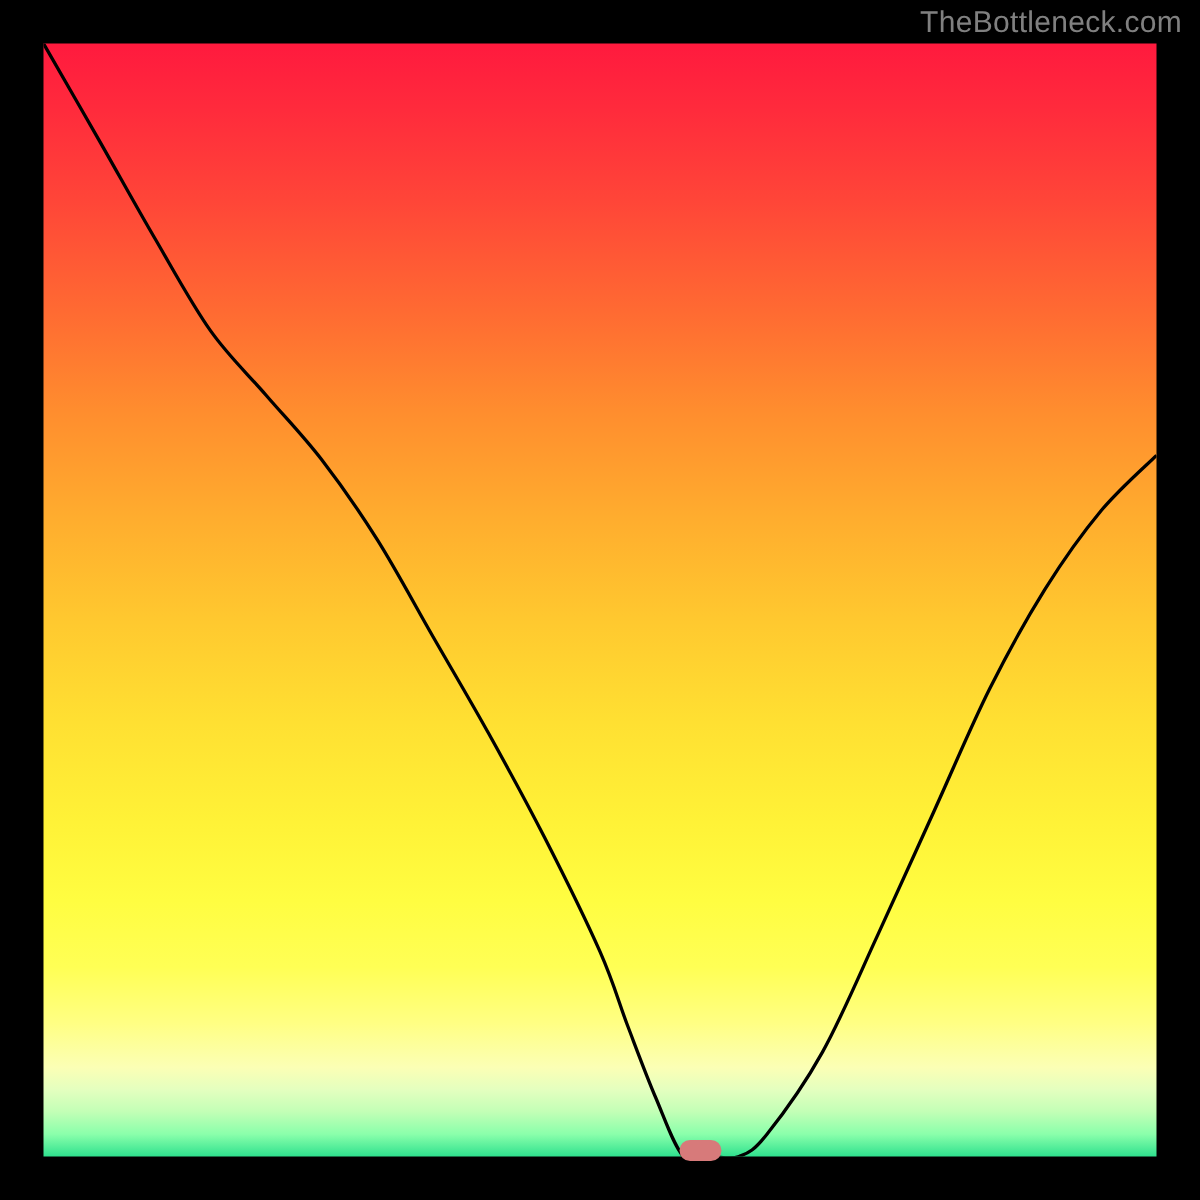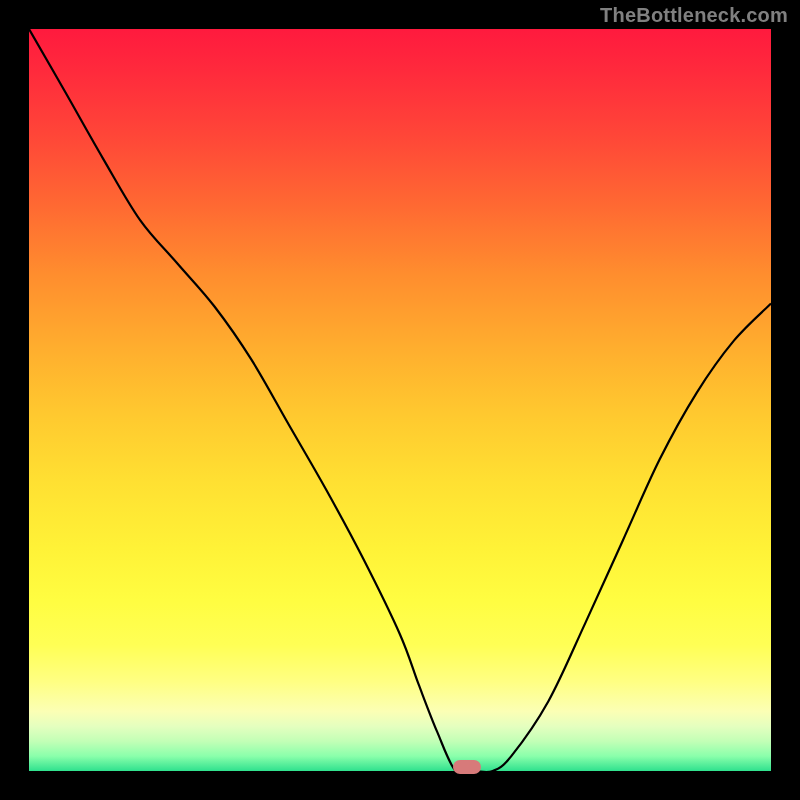--- a/index.html
+++ b/index.html
@@ -43,21 +43,20 @@
       #2fe18e 100%
     );
   }
   .watermark {
     position: absolute;
     top: 4px;
     right: 12px;
     color: #808080;
     font-size: 20px;
     letter-spacing: 0.2px;
-    font-weight: bold;
   }
   .curve {
     position: absolute;
     left: 29px;
     top: 29px;
     width: 742px;
     height: 742px;
     pointer-events: none;
   }
   .marker {

